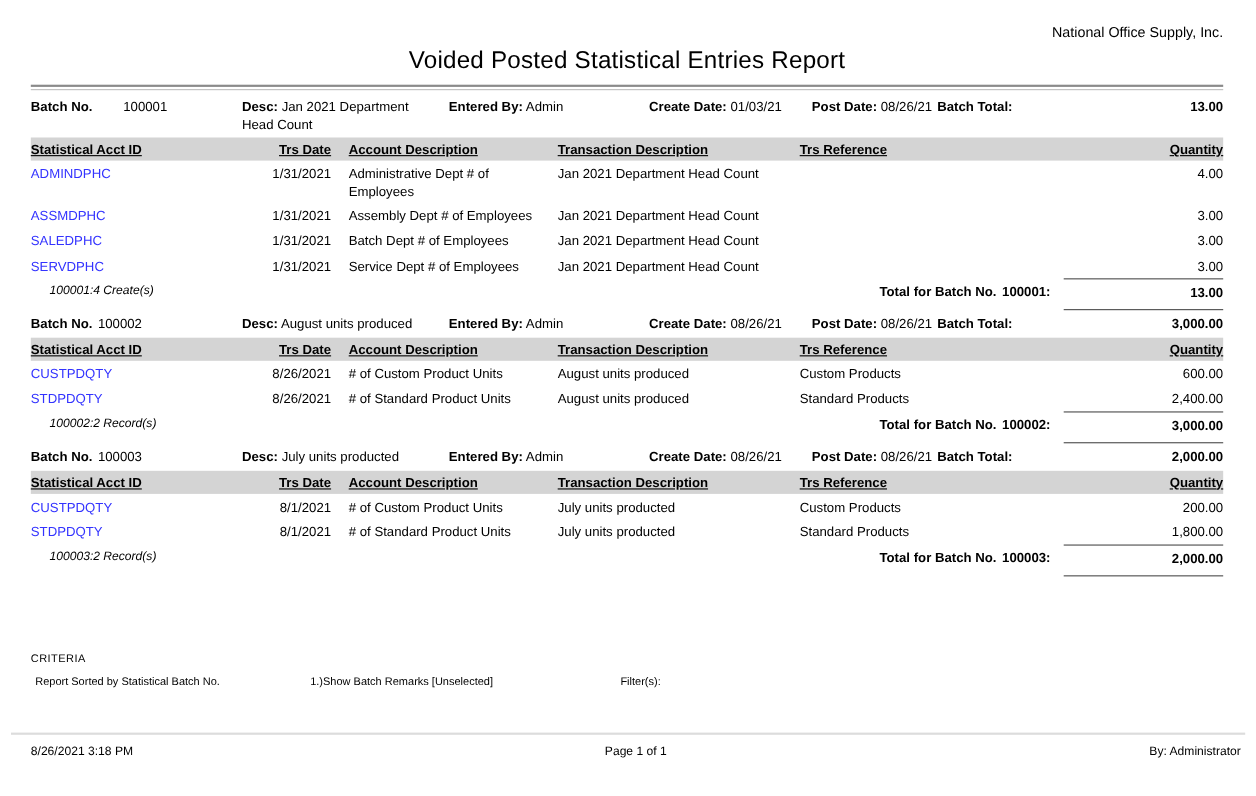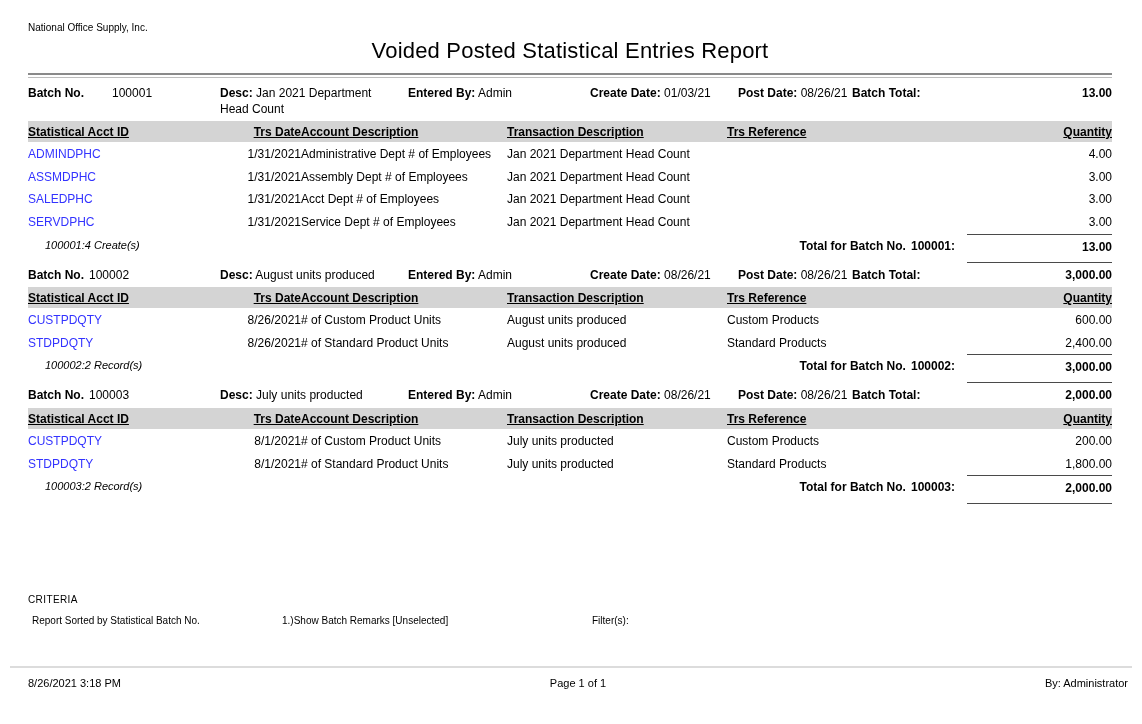--- a/index.html
+++ b/index.html
@@ -3,63 +3,63 @@
 <meta charset="utf-8">
 <style>
   html,body { margin:0; padding:0; background:#ffffff; }
   .page {
     position:relative; width:1142px; height:724px; box-sizing:border-box;
     background:#fff; overflow:hidden;
     padding:22px 30px 0 28px;
     font-family:"Liberation Sans", sans-serif; font-size:12px; color:#000;
   }
   .bold { font-weight:bold; }
-  .company { text-align:left; font-size:10px; margin-bottom:5px; }
+  .company { text-align:right; font-size:13px; margin-bottom:5px; }
   .title { text-align:center; font-size:22px; font-weight:400; margin-bottom:9px; letter-spacing:0.2px; }
   .double-rule { height:2px; border-top:2px solid #8a8a8a; border-bottom:1px solid #bdbdbd; }
 
   .bh { display:flex; align-items:flex-start; padding:8px 0 4px; line-height:1.3; }
   .batch + .batch .bh { padding-top:5px; }
   .bh-no { width:192px; }
   .bh-no-val { margin-left:5px; }
   .batch-1 .bh-no-val { margin-left:28px; }
   .bh-desc { width:188px; padding-right:12px; box-sizing:border-box; }
   .bh-entered { width:182px; }
   .bh-create { width:148px; }
   .bh-post { width:114px; }
   .bh-total-label { width:104px; font-weight:bold; }
   .bh-amount { flex:1; text-align:right; font-weight:bold; }
 
   .cols { display:flex; background:var(--header-band,#d4d4d4); font-weight:bold; padding:4px 0 3px; }
   .cols .c { text-decoration:underline; }
   .c { box-sizing:border-box; }
   .c1 { width:175px; }
   .c2 { width:98px; text-align:right; }
-  .c3 { width:200px; padding-left:0; }
+  .c3 { width:200px; padding-left:16px; }
   .c4 { width:220px; padding-left:6px; }
   .c5 { width:228px; padding-left:6px; }
   .c6 { flex:1; text-align:right; }
 
   .row { display:flex; align-items:flex-start; padding:5px 0 2px; line-height:1.3; }
   .link { color:var(--link,#3333ff); text-decoration:none; cursor:pointer; }
 
   .trow { display:flex; align-items:flex-start; margin-top:1px; }
   .tr-records { width:430px; font-style:italic; font-size:11px; padding-left:17px; padding-top:5px; }
   .tr-label { flex:1; text-align:right; font-weight:bold; padding-top:5px; padding-right:12px; }
   .tno { margin-left:5px; }
   .batch-1 .tno { }
   .tr-qty { width:145px; text-align:right; font-weight:bold;
             border-top:1.5px solid #4a4a4a; border-bottom:1.5px solid #4a4a4a;
             padding:5px 0 8px; }
 
   .criteria-heading { position:absolute; left:28px; top:594px; font-size:10px; letter-spacing:0.4px; }
   .criteria-row { position:absolute; left:32px; top:613px; right:30px; display:flex; font-size:10px; line-height:1.5; }
   .cr-sort { width:250px; }
   .cr-options { width:282px; }
-  .cr-filters { flex:1;margin-left:28px; }
+  .cr-filters { flex:1; }
 
   .footer-rule { position:absolute; left:10px; right:10px; top:666px; border-top:2px solid #dcdcdc; }
   .footer { position:absolute; left:28px; right:14px; top:677px; display:flex; font-size:11px; }
   .f-left { flex:1; text-align:left; }
   .f-center { flex:1; text-align:center; }
   .f-right { flex:1; text-align:right; }
 </style>
 </head>
 <body>
 
@@ -115,21 +115,21 @@
       <div class="c c1"><a class="link">ASSMDPHC</a></div>
       <div class="c c2">1/31/2021</div>
       <div class="c c3">Assembly Dept # of Employees</div>
       <div class="c c4">Jan 2021 Department Head Count</div>
       <div class="c c5"></div>
       <div class="c c6">3.00</div>
     </div>
     <div class="row">
       <div class="c c1"><a class="link">SALEDPHC</a></div>
       <div class="c c2">1/31/2021</div>
-      <div class="c c3">Acct Dept # of Employees</div>
+      <div class="c c3">Batch Dept # of Employees</div>
       <div class="c c4">Jan 2021 Department Head Count</div>
       <div class="c c5"></div>
       <div class="c c6">3.00</div>
     </div>
     <div class="row">
       <div class="c c1"><a class="link">SERVDPHC</a></div>
       <div class="c c2">1/31/2021</div>
       <div class="c c3">Service Dept # of Employees</div>
       <div class="c c4">Jan 2021 Department Head Count</div>
       <div class="c c5"></div>

